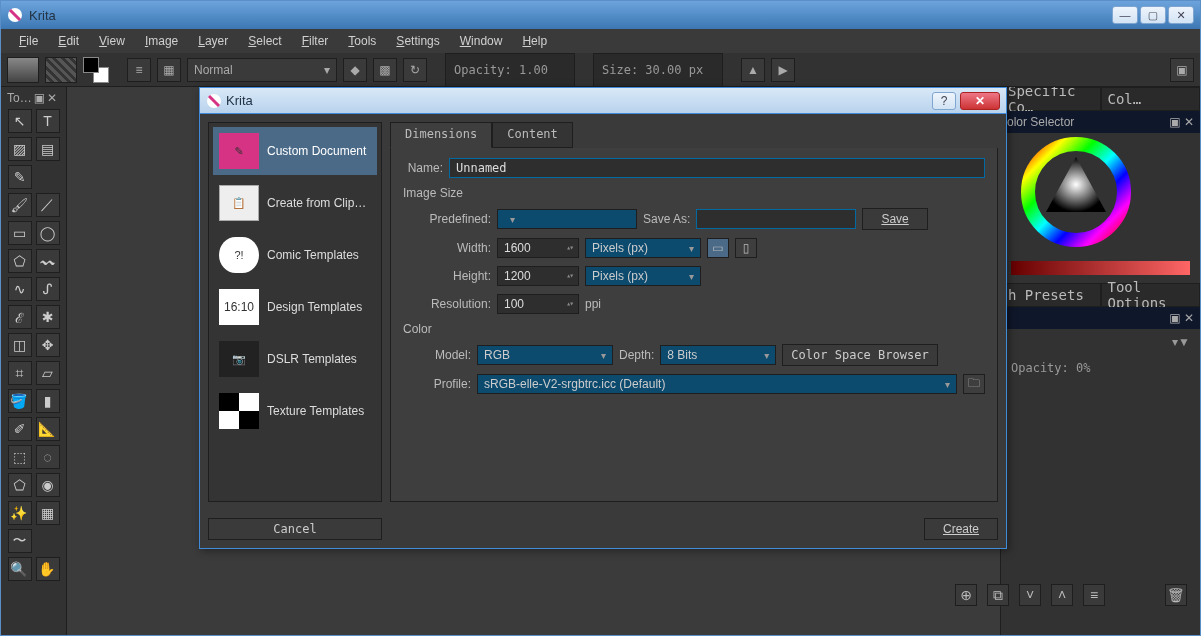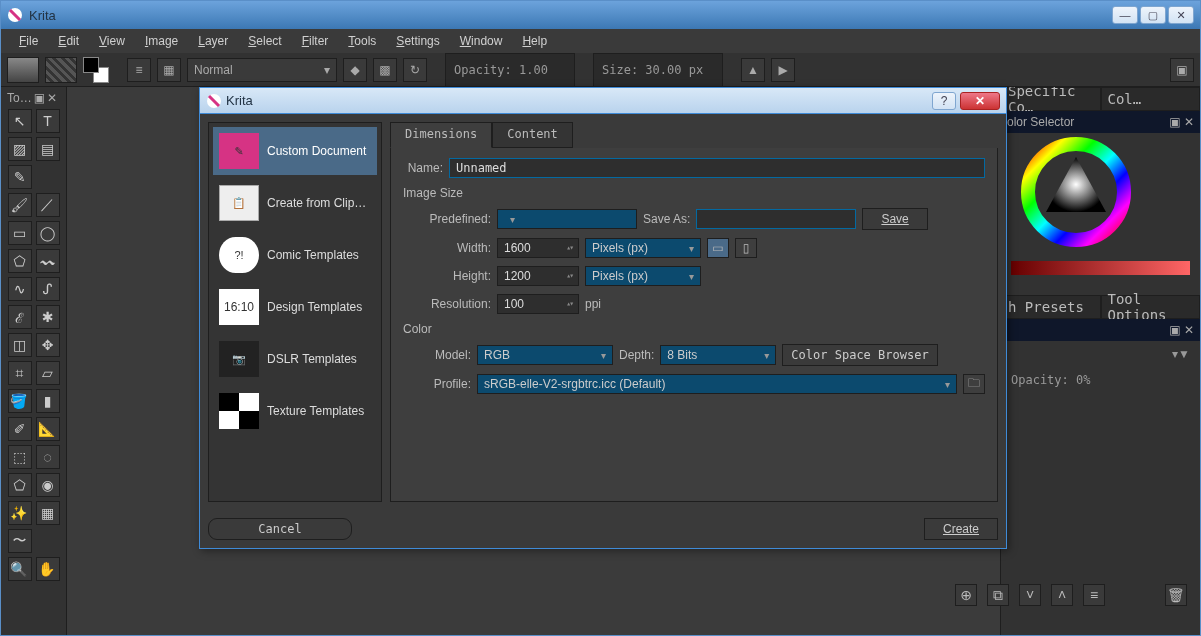--- a/index.html
+++ b/index.html
@@ -70,21 +70,21 @@
 .fr { display:flex; align-items:center; gap:6px; margin-bottom:8px; }
 .lbl { text-align:right; display:inline-block; }
 .inp { background:#2e2e2e; border:1px solid #0369a1; color:#ddd; height:20px; padding:0 6px; font-family:monospace; }
 .drop { background:#0c4a6e; border:1px solid #1e1e1e; color:#ccc; height:20px; padding:0 6px; display:inline-flex; align-items:center; justify-content:space-between; }
 .drop::after { content:"▾"; color:#999; margin-left:6px; font-size:10px; }
 .spin { background:#2e2e2e; border:1px solid #1e1e1e; color:#ddd; height:20px; padding:0 6px; display:inline-flex; align-items:center; justify-content:space-between; font-family:monospace; }
 .spin::after { content:"▴▾"; font-size:8px; line-height:8px; color:#888; letter-spacing:-2px; display:flex; flex-direction:column; }
 .btn { background:#3a3a3a; border:1px solid #1e1e1e; color:#ccc; padding:3px 18px; font-family:monospace; }
 .section-lbl { color:#bbb; margin:4px 0 8px; }
 .dlg-footer { display:flex; padding:8px; gap:8px; }
-.dlg-footer .btn-cancel { width:144px;border-radius:9px; }
+.dlg-footer .btn-cancel { width:174px; }
 .dlg-footer .spacer { flex:1; }
 .orient-btn { width:22px; height:20px; border:1px solid #1e1e1e; display:inline-flex; align-items:center; justify-content:center; }
 .orient-btn.active { background:#4a6a88; }
 
 
 .bottom-tools { position:absolute; right:14px; bottom:30px; display:flex; gap:10px; }
 .bt-btn { width:22px; height:22px; background:#3a3a3a; border:1px solid #1e1e1e; display:flex; align-items:center; justify-content:center; color:#bbb; font-size:14px; }
 </style>
 </head>
 <body>
@@ -218,21 +218,21 @@
               <stop offset="33%" stop-color="#0f0"></stop>
               <stop offset="50%" stop-color="#0ff"></stop>
               <stop offset="66%" stop-color="#00f"></stop>
               <stop offset="83%" stop-color="#f0f"></stop>
               <stop offset="100%" stop-color="#f00"></stop>
           </linearGradient>
           <polygon points="60,20 90,75 30,75" fill="url(#g1)"></polygon>
         </svg>
       </div>
       <div style="height:14px;background:linear-gradient(90deg,#600,#f66);margin:0 10px;"></div>
-      <div class="dock-tabs" style="margin-top:20px;justify-content:flex-end;">
+      <div class="dock-tabs" style="margin-top:8px;justify-content:flex-end;">
         <div class="dock-tab">h Presets</div>
         <div class="dock-tab">Tool Options</div>
       </div>
       <div class="dock-title">
           <span style="margin-left:auto">▣ ✕</span>
         </div>
       <div class="dock-row" style="text-align:right"><span>▾▼</span></div>
       <div class="dock-row">Opacity:  0%</div>
     </div>
   </div>

